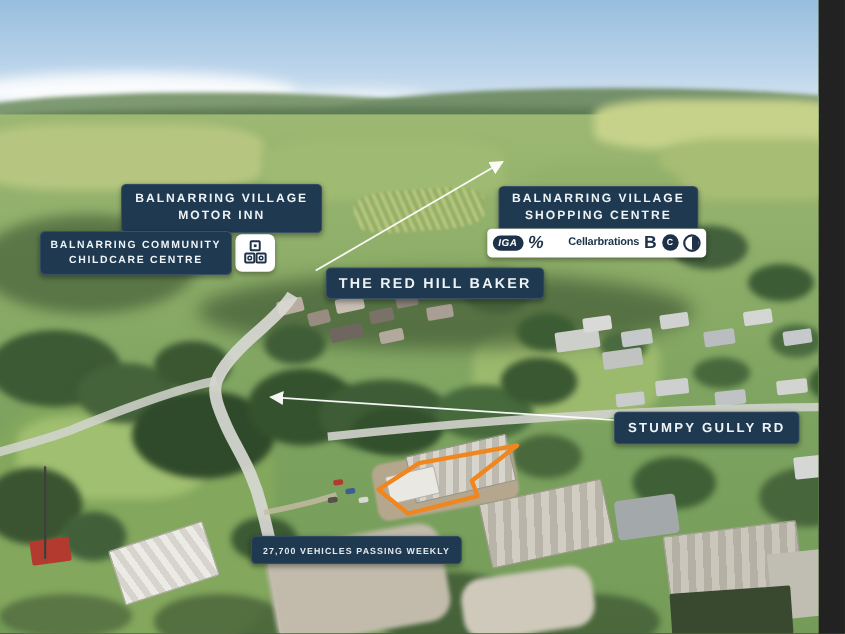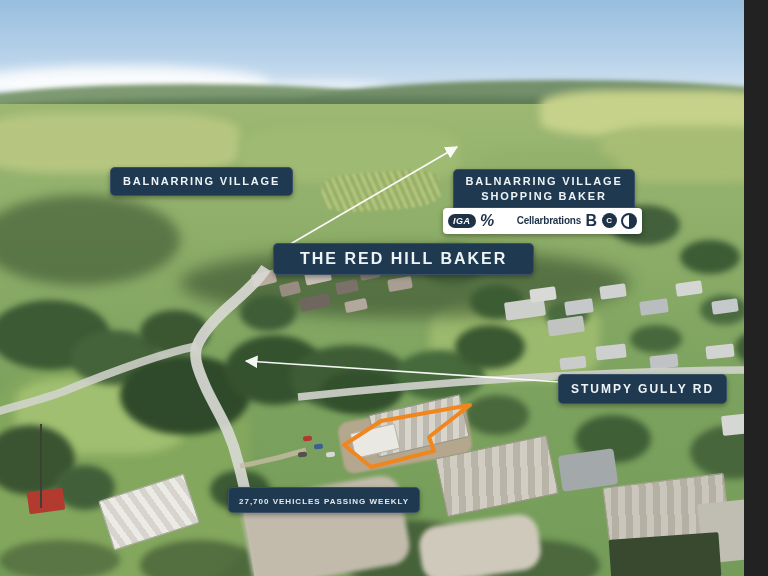--- a/index.html
+++ b/index.html
@@ -133,39 +133,58 @@
         <path d="M0,0 L10,5 L0,10 z" fill="#ffffff"></path>
       </marker>
     </defs>
     <polygon points="344,445 381,421 470,405 429,437 434,451 371,467" fill="none" stroke="#f0861e" stroke-width="4" stroke-linejoin="round"></polygon>
     <line x1="287" y1="246" x2="457" y2="147" stroke="#ffffff" stroke-width="1.6" opacity="0.95" marker-end="url(#arw)"></line>
     <line x1="560" y1="382" x2="246" y2="361" stroke="#ffffff" stroke-width="1.6" opacity="0.95" marker-end="url(#arw)"></line>
   </svg>
 
   <div class="lbl" style="left:110px;top:167px;padding:6px 12px;font-size:11px;line-height:1.4;letter-spacing:1.8px;">
     <span class="l1">BALNARRING VILLAGE</span>
+    <span class="l2">MOTOR INN</span>
   </div>
 
+  <div class="abs" style="left:36px;top:210px;z-index:30;display:flex;align-items:center;gap:3px;">
+    <div class="lbl" style="position:static;padding:5px 9px;font-size:9.5px;line-height:1.45;letter-spacing:1.5px;">
+      <span class="l1">BALNARRING COMMUNITY</span>
+      <span class="l2">CHILDCARE CENTRE</span>
+    </div>
+    <div style="width:36px;height:34px;background:#fff;border-radius:6px;box-shadow:0 2px 5px rgba(0,0,0,.35);display:flex;align-items:center;justify-content:center;">
+      <svg width="28" height="28" viewBox="0 0 34 33">
+        <g fill="none" stroke="#1d3249" stroke-width="2.2">
+          <rect x="12" y="3.5" width="10" height="10" rx="1"></rect>
+          <rect x="6" y="17" width="10" height="10" rx="1"></rect>
+          <rect x="18.5" y="17" width="10" height="10" rx="1"></rect>
+        </g>
+        <rect x="15.5" y="7" width="3" height="3" fill="#1d3249"></rect>
+        <circle cx="11" cy="22" r="2" fill="none" stroke="#1d3249" stroke-width="1.6"></circle>
+        <circle cx="23.5" cy="22" r="2" fill="none" stroke="#1d3249" stroke-width="1.6"></circle>
+      </svg>
+    </div>
+  </div>
 
   <div class="abs" style="left:443px;top:169px;width:199px;z-index:30;">
     <div class="lbl" style="position:static;display:block;margin:0 7px 0 10px;border-radius:5px 5px 0 0;padding:4px 0 3px;font-size:11px;line-height:1.35;letter-spacing:1.8px;">
       <span class="l1">BALNARRING VILLAGE</span>
-      <span class="l2">SHOPPING BAKER</span>
+      <span class="l2">SHOPPING CENTRE</span>
     </div>
     <div class="logo-strip">
       <span style="background:#1d3249;color:#fff;border-radius:9px;font-size:9px;font-weight:bold;font-style:italic;padding:2px 5px;letter-spacing:.5px;">IGA</span>
       <span class="navy" style="font-size:16px;font-weight:800;font-style:italic;">%</span>
       <span class="navy" style="font-size:10px;font-weight:bold;letter-spacing:-.2px;margin-left:18px;">Cellarbrations</span>
       <span class="navy" style="font-size:16px;font-weight:800;">B</span>
       <span style="width:15px;height:15px;border-radius:50%;background:#1d3249;color:#fff;font-size:8px;font-weight:bold;display:inline-flex;align-items:center;justify-content:center;">C</span>
       <span style="width:12px;height:12px;border-radius:50%;border:2.5px solid #1d3249;background:linear-gradient(90deg,#fff 0 48%,#1d3249 48%);display:inline-block;"></span>
     </div>
   </div>
 
-  <div class="lbl" style="left:273px;top:243px;padding:6px 26px;font-size:16px;letter-spacing:2px;">
+  <div class="lbl" style="left:296px;top:243px;padding:6px 11px;font-size:13px;letter-spacing:2px;">
     <span>THE RED HILL BAKER</span>
   </div>
 
   <div class="lbl" style="left:558px;top:374px;padding:7px 12px;font-size:12px;letter-spacing:2px;">
     <span>STUMPY GULLY RD</span>
   </div>
 
   <div class="lbl" style="left:228px;top:487px;padding:6px 10px;">
     <span class="l2" style="font-size:8px;letter-spacing:1px;margin-top:3px;opacity:.95;">27,700 VEHICLES PASSING WEEKLY</span>
   </div>

